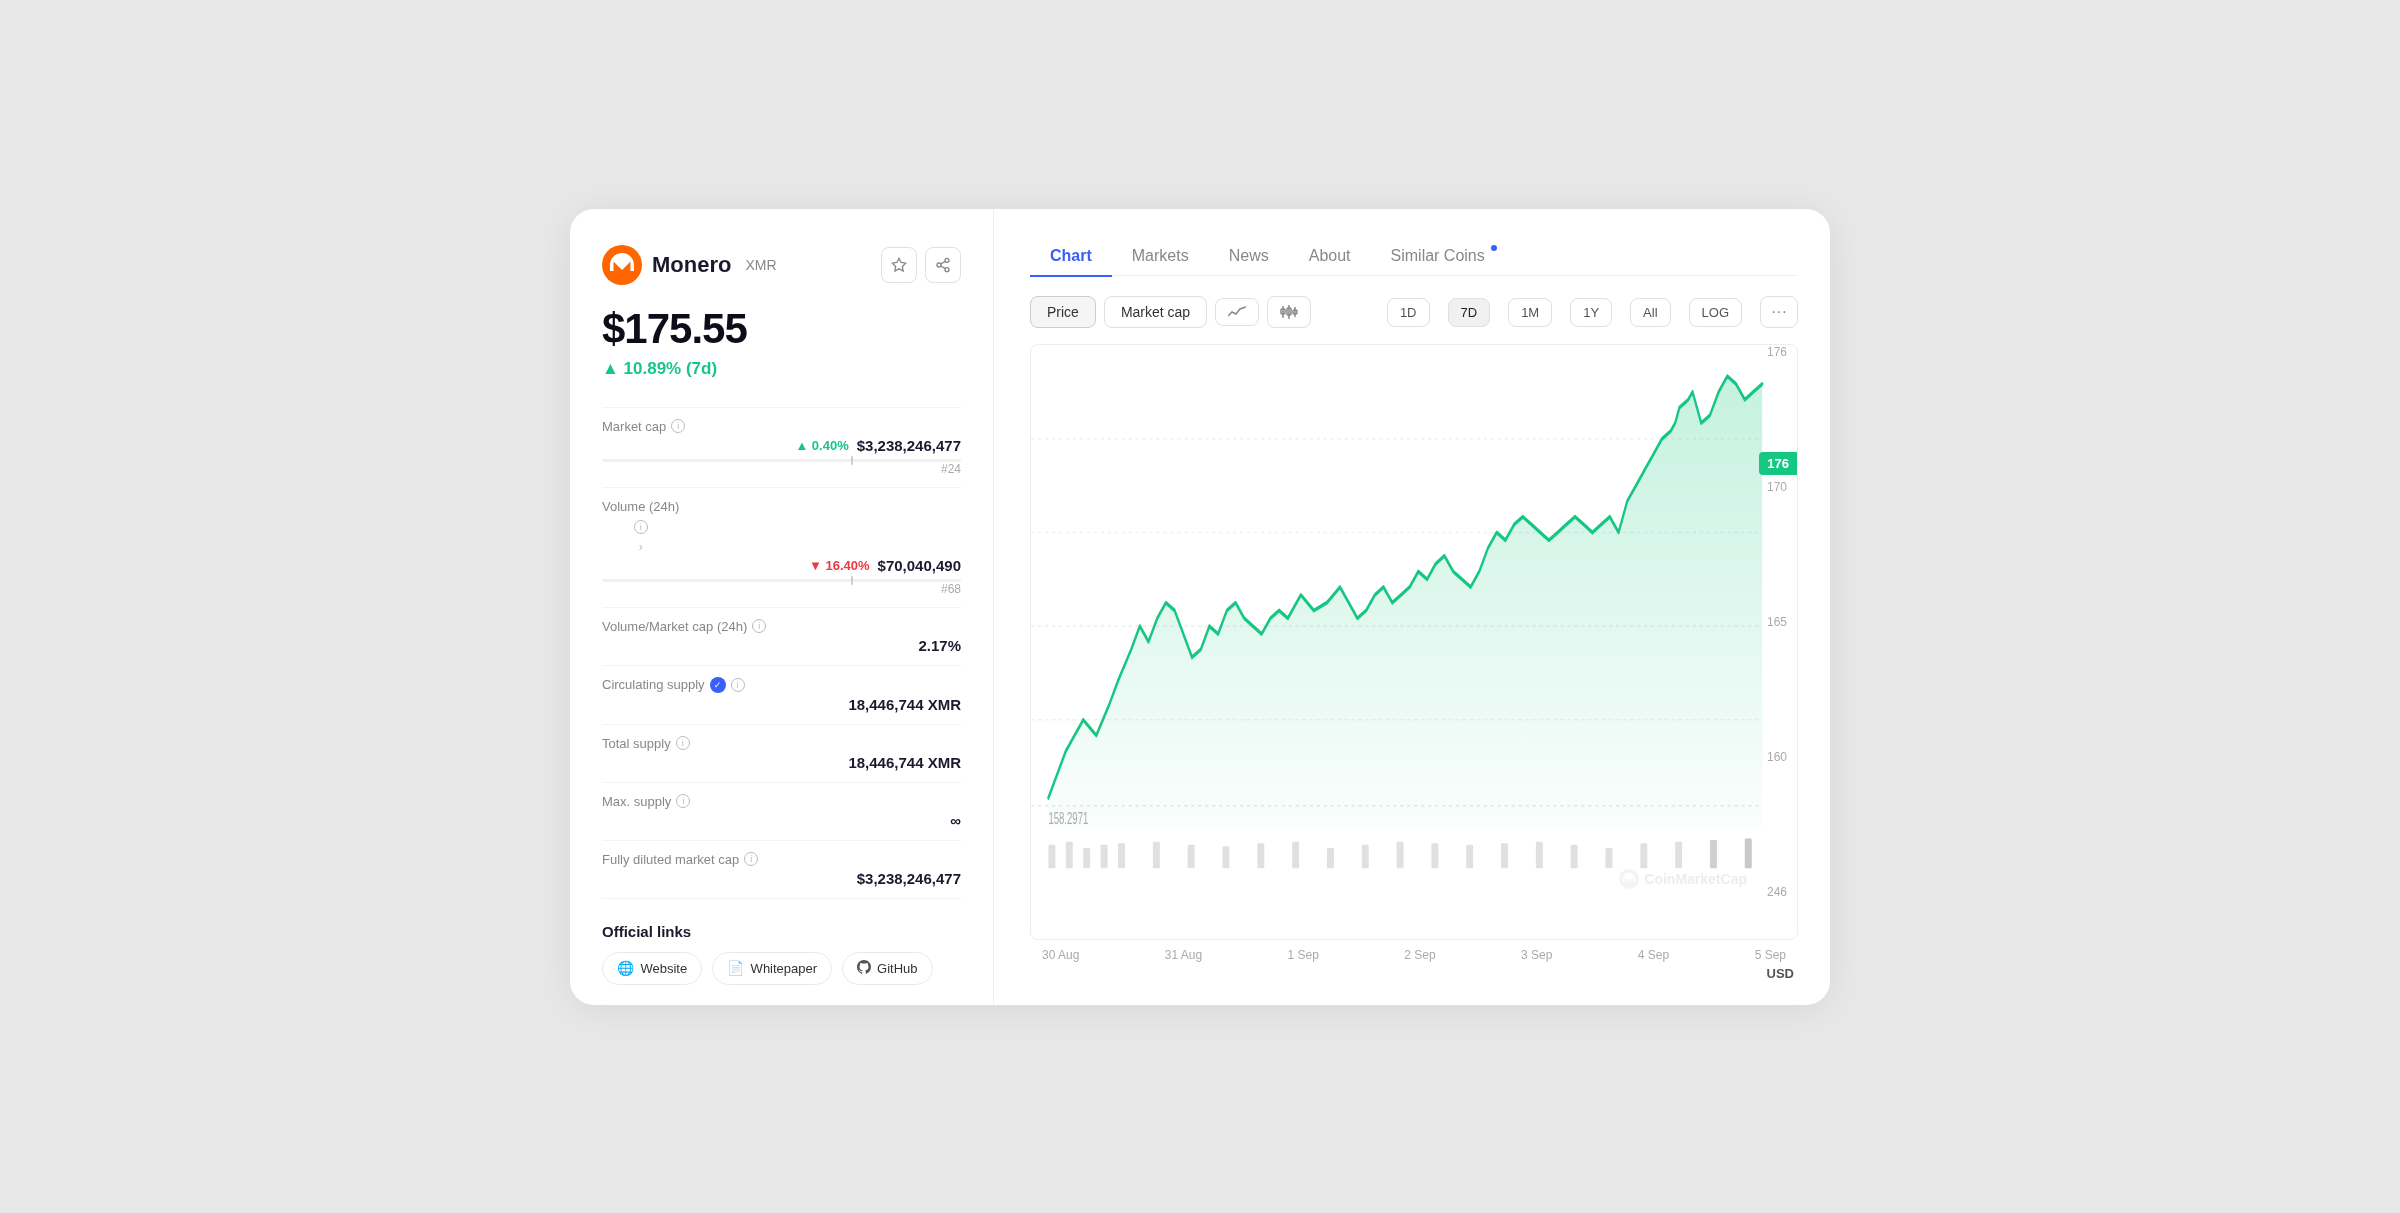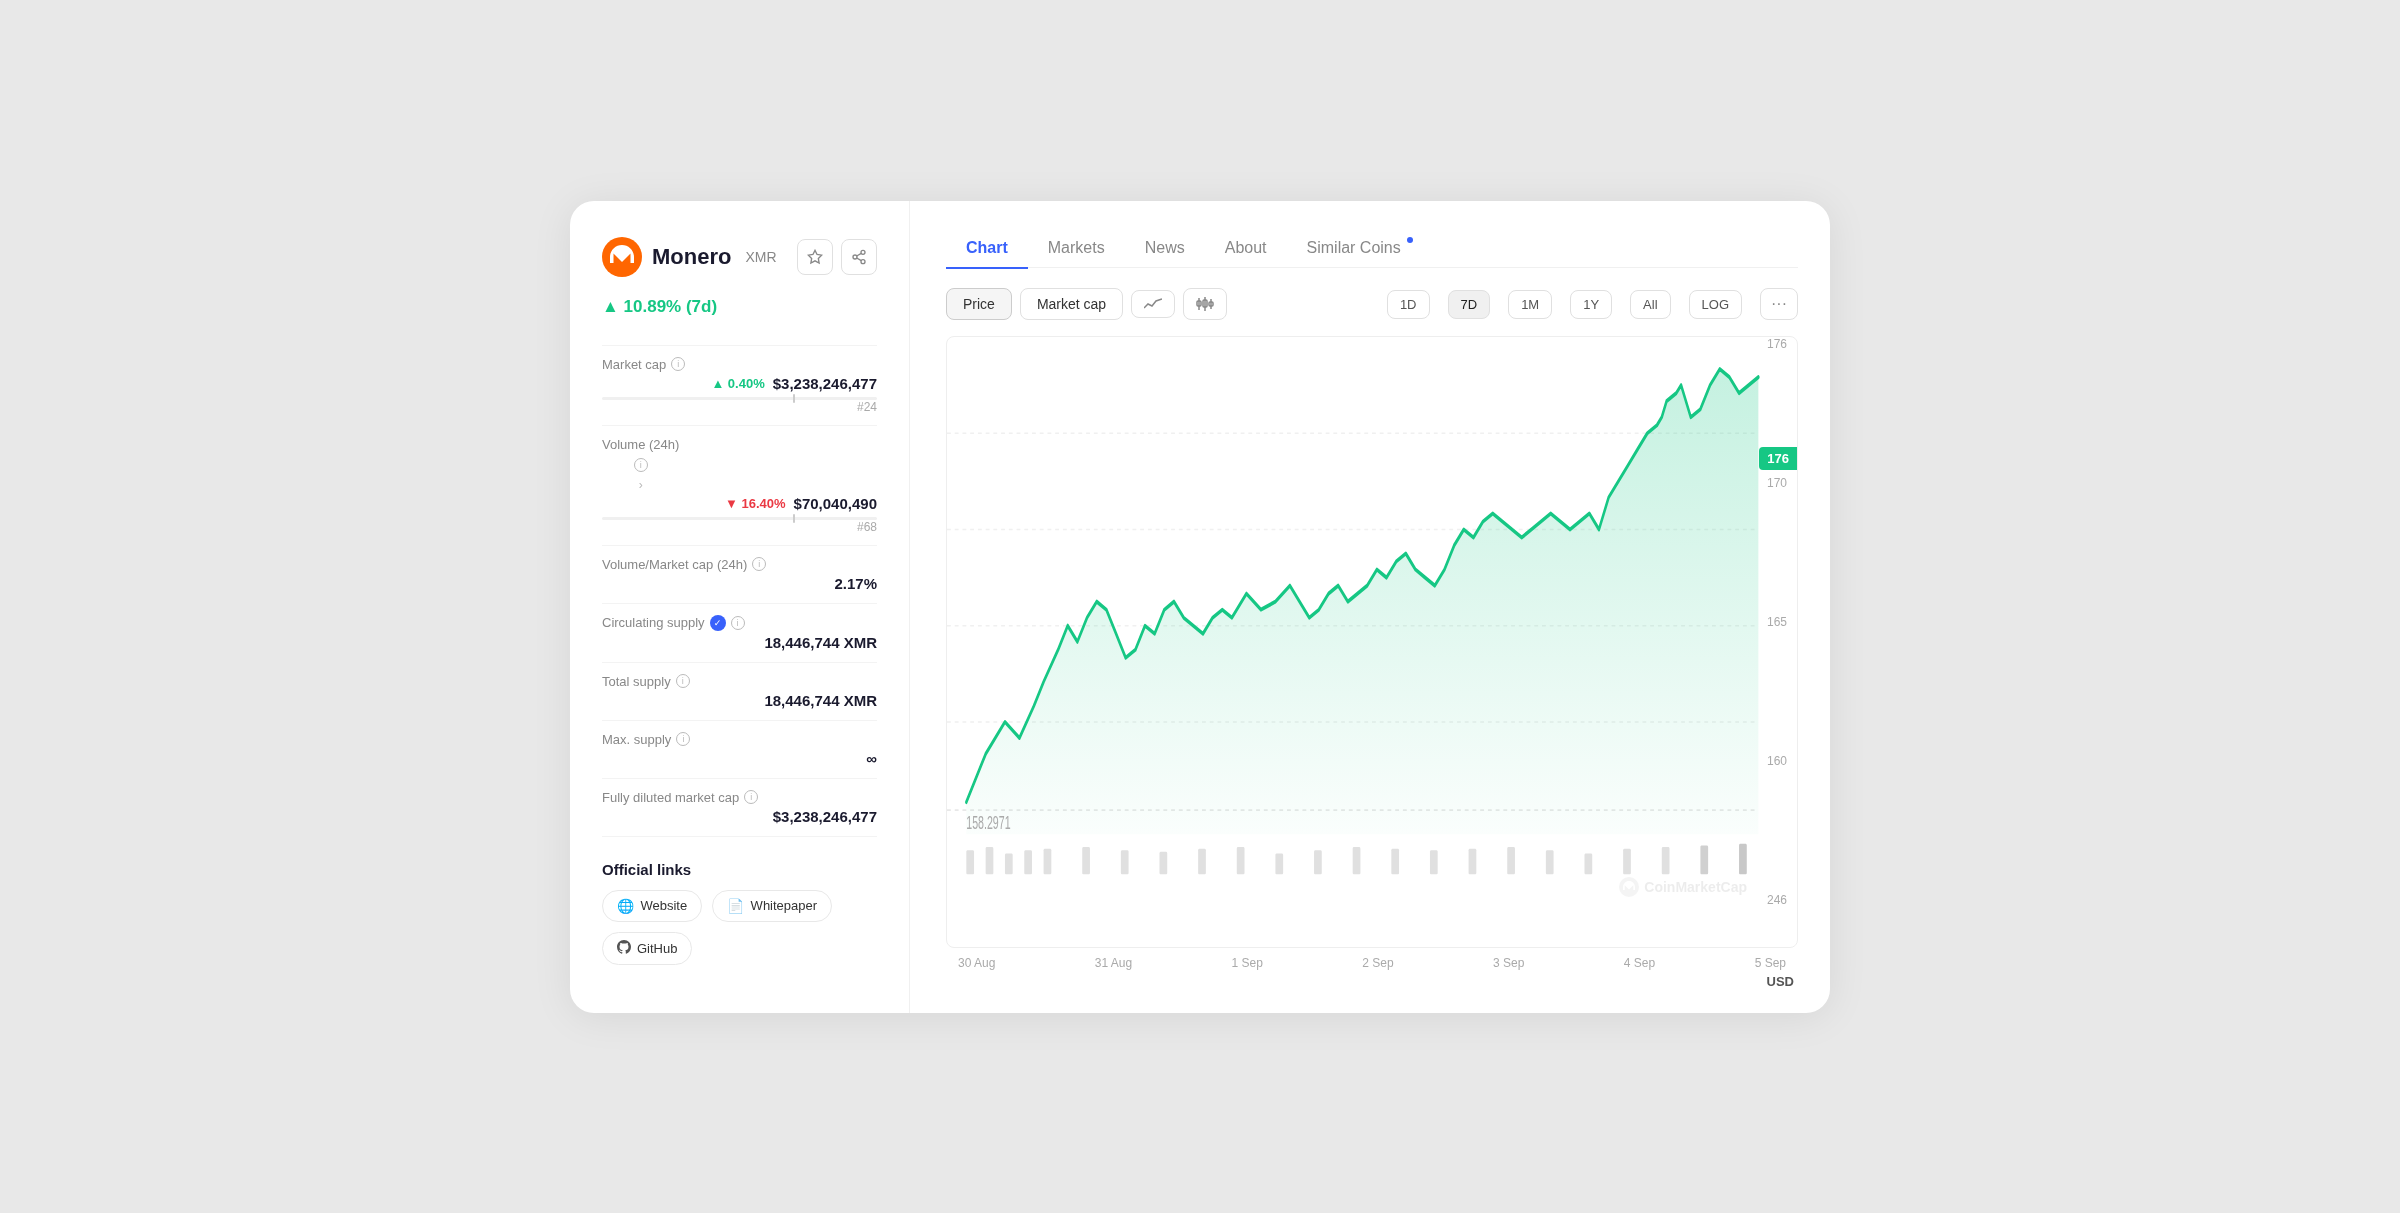--- a/index.html
+++ b/index.html
@@ -15,23 +15,23 @@
       background: #fff;
       border-radius: 24px;
       width: 1260px;
       min-height: 640px;
       display: flex;
       box-shadow: 0 4px 40px rgba(0,0,0,0.08);
       overflow: hidden;
     }
     
     .left-panel {
-      width: 340px;
+      width: 424px;
       flex-shrink: 0;
-      padding: 36px 32px 48px 32px;
+      padding: 36px 32px 20px 32px;
       border-right: 1px solid #f0f0f0;
     }
     .coin-header {
       display: flex;
       align-items: center;
       justify-content: space-between;
       margin-bottom: 20px;
     }
     .coin-identity {
       display: flex;
@@ -382,20 +382,21 @@
             <circle cx="18" cy="5" r="3"></circle>
               <circle cx="6" cy="12" r="3"></circle>
               <circle cx="18" cy="19" r="3"></circle>
             <line x1="8.59" y1="13.51" x2="15.42" y2="17.49"></line>
               <line x1="15.41" y1="6.51" x2="8.59" y2="10.49"></line>
           </svg>
         </button>
       </div>
     </div>
 
+    <div class="price-display">$175.55</div>
     <div class="price-change">
       <span>▲ 10.89% (7d)</span>
     </div>
 
     <div class="stats-section">
 
       <div class="stat-row">
         <div class="stat-label">
           <span>Market cap</span>
           <span class="info-icon">i</span>

